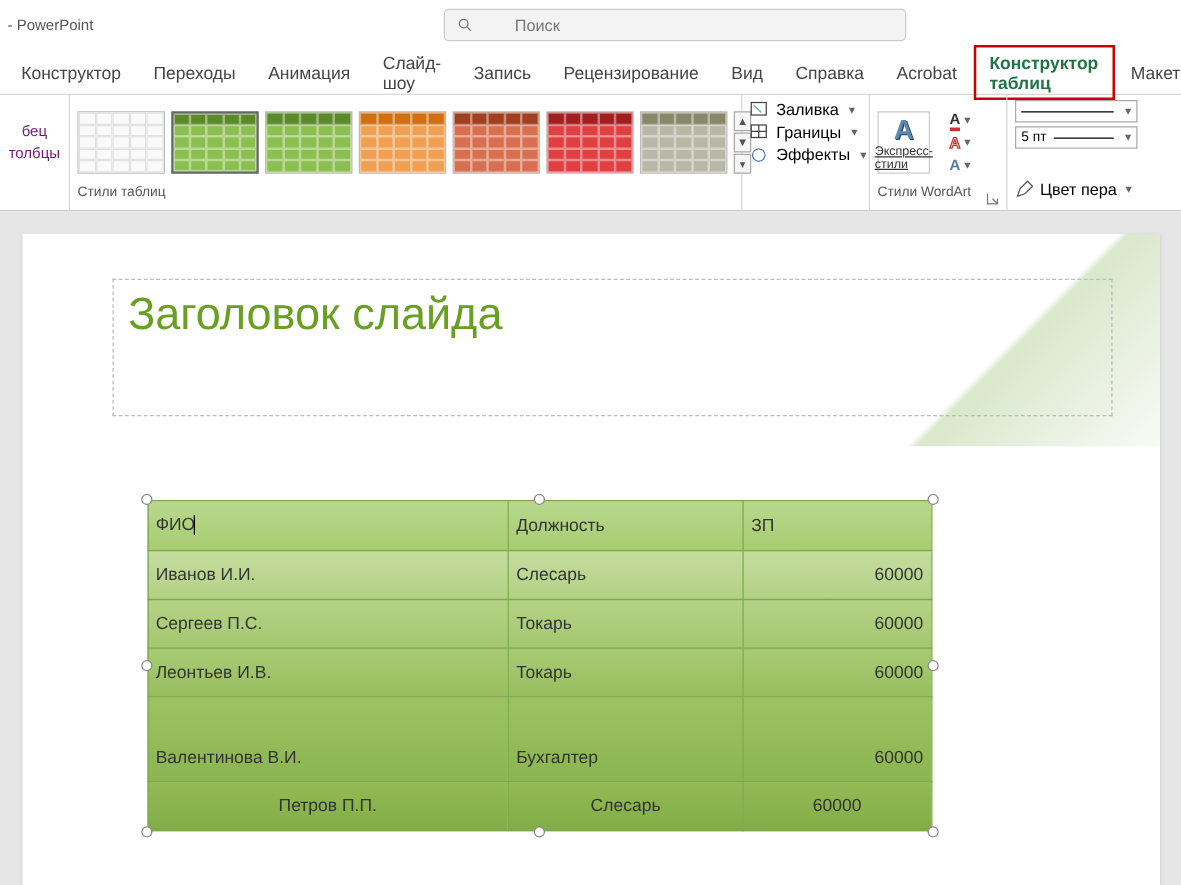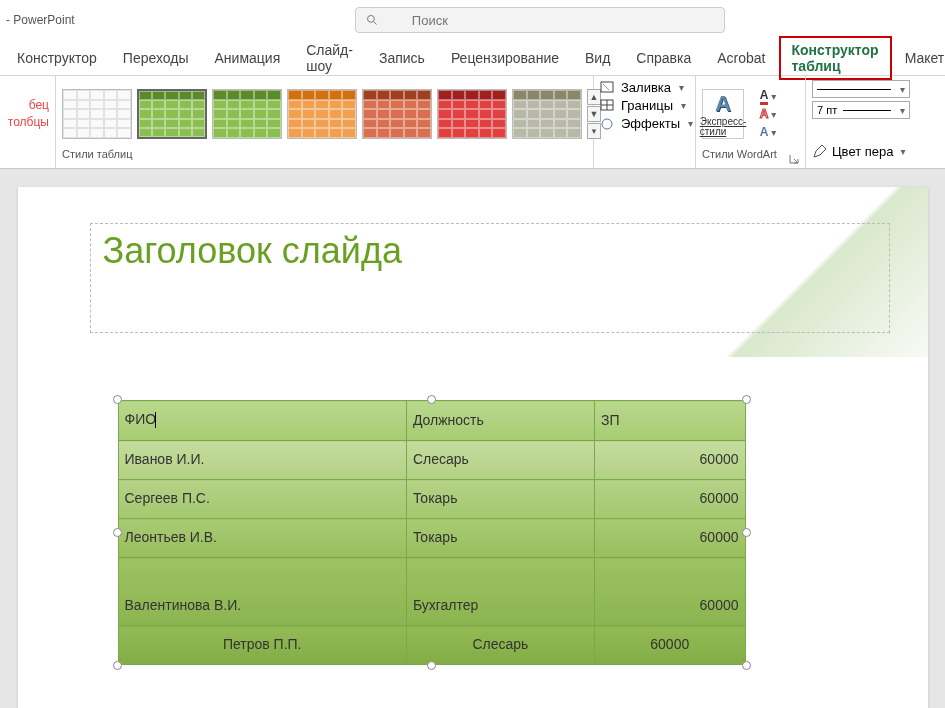--- a/index.html
+++ b/index.html
@@ -18,21 +18,21 @@
 .tab.highlighted { border: 2px solid #cc0000; color: #217346; font-weight: 600; padding: 4px 11px; }
 
 
 .ribbon { height: 93px; background: #fff; border-bottom: 1px solid #c8c8c8; display: flex; }
 .rgroup { border-right: 1px solid #d6d6d6; display: flex; flex-direction: column; padding: 4px 6px 2px; }
 .rgroup .body { flex: 1; display: flex; align-items: center; }
 .rgroup .label { text-align: left; font-size: 11px; color: #555; height: 18px; }
 
 
 .g1 { width: 56px; }
-.g1 .body { flex-direction: column; align-items: flex-end; justify-content: center; font-size: 12px; color: #ef4444; line-height: 1.4; }
+.g1 .body { flex-direction: column; align-items: center; justify-content: center; font-size: 12px; color: #701a75; line-height: 1.4; }
 
 
 .g2 { width: 538px; }
 .gallery { display: flex; align-items: center; gap: 5px; }
 .thumb { width: 70px; height: 50px; display: grid; grid-template-columns: repeat(5,1fr); grid-template-rows: repeat(5,1fr); gap: 0; border: 1px solid #bbb; cursor: pointer; }
 .thumb.plain div { background: #fafafa; border: 1px solid #e2e2e2; }
 .thumb div { border: 1px solid rgba(255,255,255,0.4); }
 .thumb.green-sel { border: 2px solid #666; box-shadow: 0 0 0 1px #a8a8a8 inset; }
 .thumb.green-sel div, .thumb.green2 div { background: #8bbf4f; }
 .thumb.green-sel div:nth-child(-n+5), .thumb.green2 div:nth-child(-n+5) { background: #5a8a2a; }
@@ -389,21 +389,21 @@
   </div>
 
   <div class="rgroup g4">
     <div class="body">
       <div class="pen-stack">
         <div class="pen-row">
             <span class="line"></span>
             <span class="caret-down">▾</span>
           </div>
         <div class="pen-row">
-            <span>7 пт</span>
+            <span>5 пт</span>
             <span class="line" style="margin-left:6px;"></span>
             <span class="caret-down">▾</span>
           </div>
         <div class="pen-color">
           <svg width="16" height="16">
               <path d="M2 14 L4 8 L10 2 L14 6 L8 12 Z" fill="none" stroke="#555"></path>
             </svg>
           <span>Цвет пера</span>
             <span class="caret-down">▾</span>
         </div>

